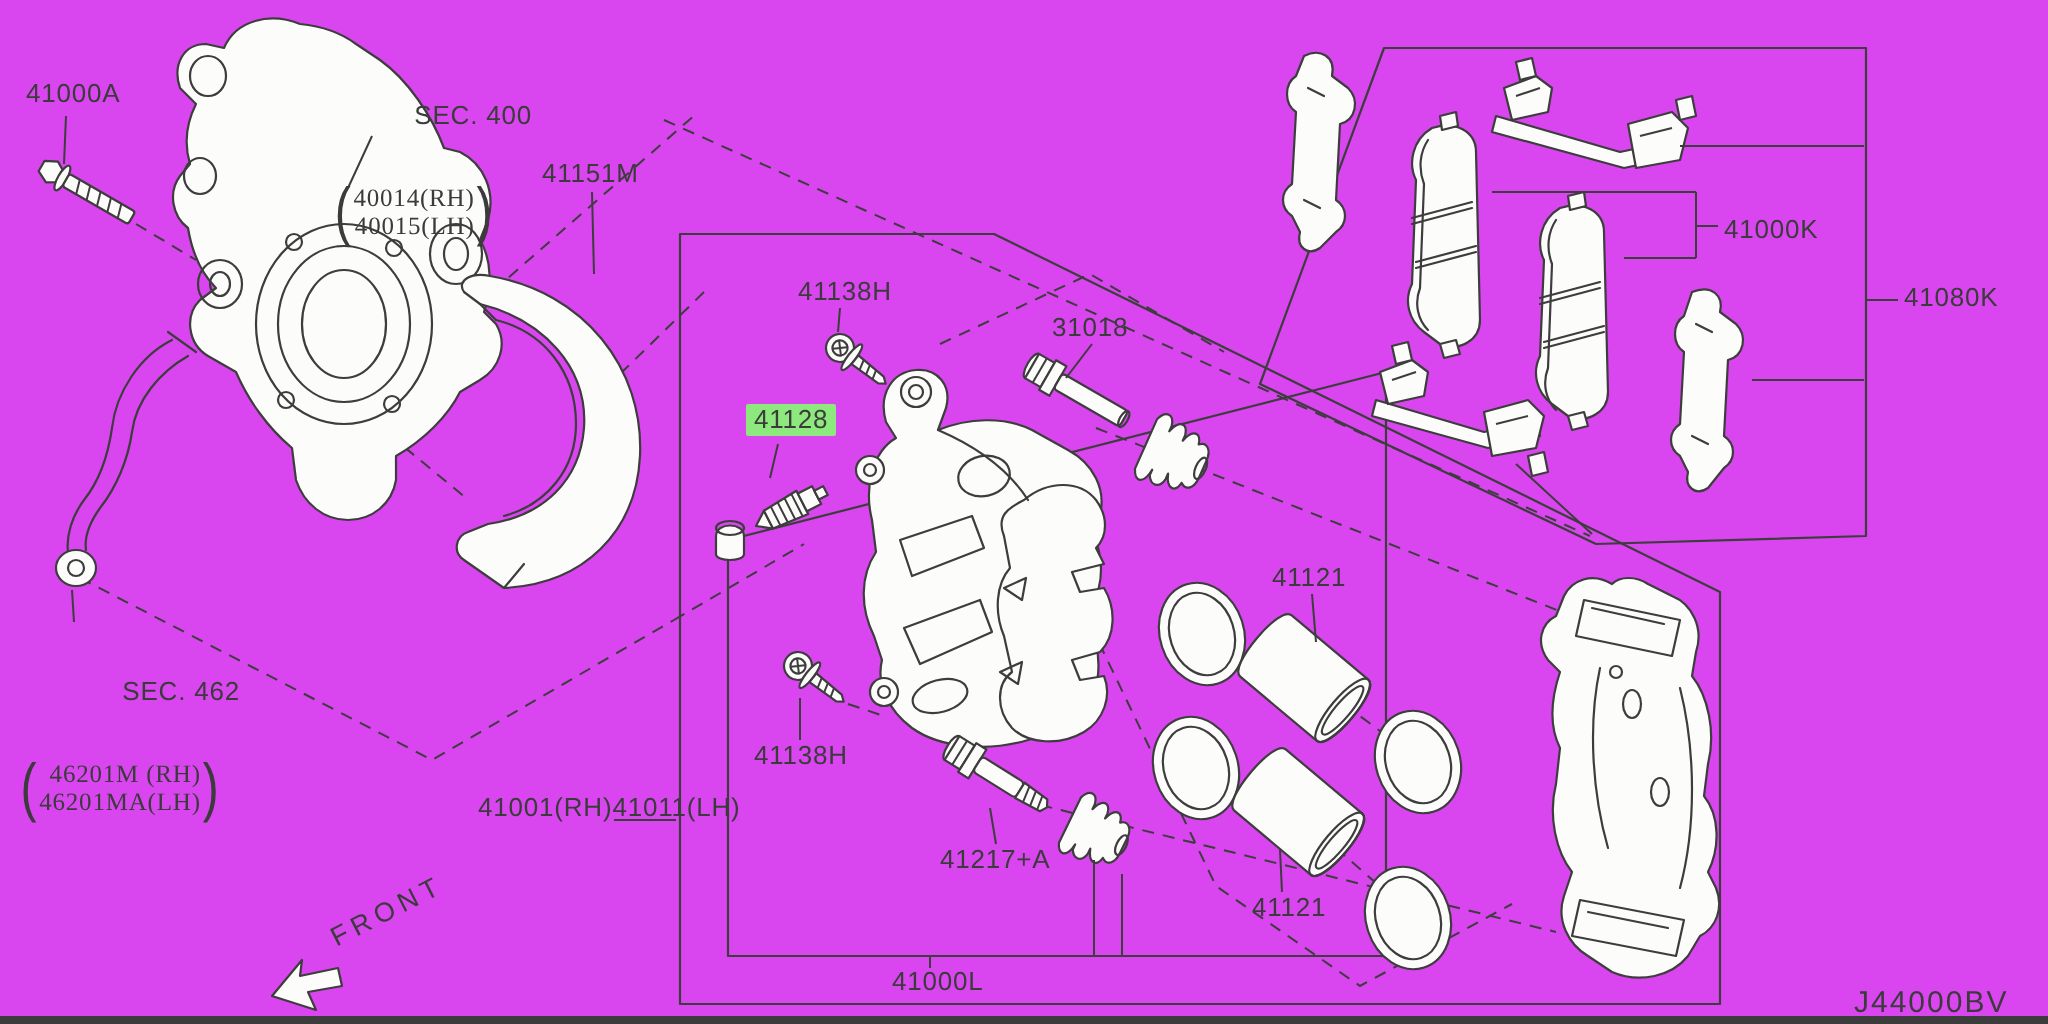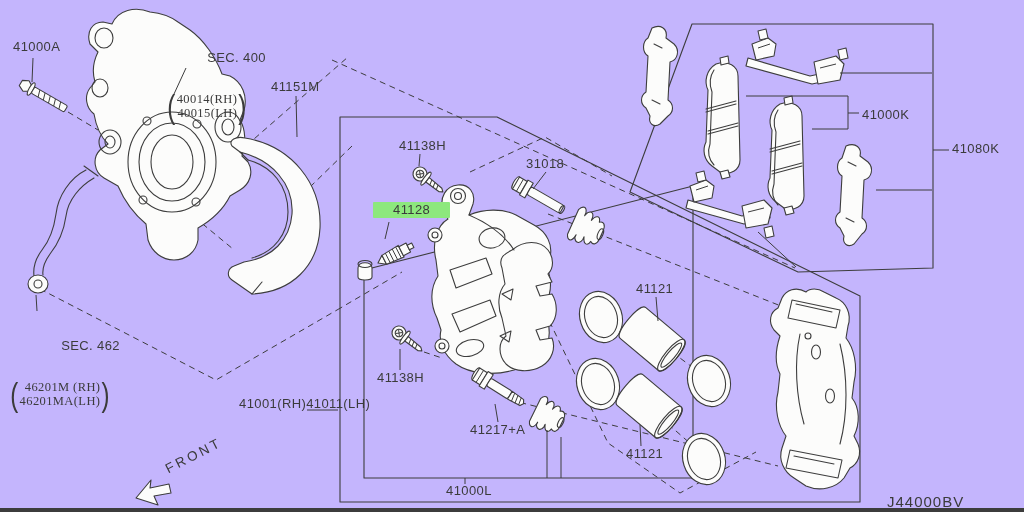--- a/index.html
+++ b/index.html
@@ -1,25 +1,25 @@
 <!DOCTYPE html>
 <html><head>
 <meta charset="utf-8">
 <style>
   html,body{margin:0;padding:0;background:#e8e8e8;}
-  #stage{position:relative;width:1024px;height:512px;background:#c4b5fd;overflow:hidden;
+  #stage{position:relative;width:1024px;height:512px;background:#d946ef;overflow:hidden;
          font-family:"Liberation Sans", sans-serif;}
   #art{position:absolute;left:0;top:0;}
   #art *{vector-effect:non-scaling-stroke;}
   .ln{stroke:#3d3d3d;fill:none;stroke-width:1.1;stroke-linecap:round;stroke-linejoin:round;}
   .fl{stroke:#3d3d3d;fill:#fcfcfb;stroke-width:1.1;stroke-linecap:round;stroke-linejoin:round;}
   .dash{stroke:#3d3d3d;fill:none;stroke-width:1;stroke-dasharray:6 4.5;}
   .thin{stroke:#3d3d3d;fill:none;stroke-width:1;}
   .lbl{position:absolute;font-size:13px;line-height:1.1;color:#3b3b3b;letter-spacing:.4px;white-space:pre;}
-  .hl{padding:1px 20px;border-radius:1px;text-align:right;}
+  .hl{padding:1px 4px;border-radius:1px;text-align:right;}
   .sec{text-align:right;}
   .prow{display:flex;align-items:center;justify-content:center;}
   .plines{display:flex;flex-direction:column;font-size:12.5px;font-family:Liberation Serif, serif;}
   .paren{font-size:24px;font-weight:400;transform:scaleY(1.35);margin:0 1px;}
   .two{display:flex;flex-direction:row;}
   .front{transform:rotate(-27deg);transform-origin:left bottom;letter-spacing:3px;font-size:13.5px;}
   .code{font-size:15px;letter-spacing:1px;}
   #botbar{position:absolute;left:0;bottom:0;width:1024px;height:4px;background:#3c3c3c;}
 </style>
 </head>
@@ -356,16 +356,16 @@
   <div class="lbl" style="left:626px;top:447px">41121</div>
 
   <div class="lbl" style="left:446px;top:484px">41000L</div>
 
   <div class="lbl" style="left:862px;top:108px">41000K</div>
 
   <div class="lbl" style="left:952px;top:142px">41080K</div>
 
   <div class="lbl front" style="left:170px;top:462px">FRONT</div>
 
-  <div class="lbl code" style="left:887px;top:494px">J44000BV</div>
+  <div class="lbl code" style="left:927px;top:494px">J44000BV</div>
 
   <div id="botbar"></div>
 </div>
 
 </body></html>

